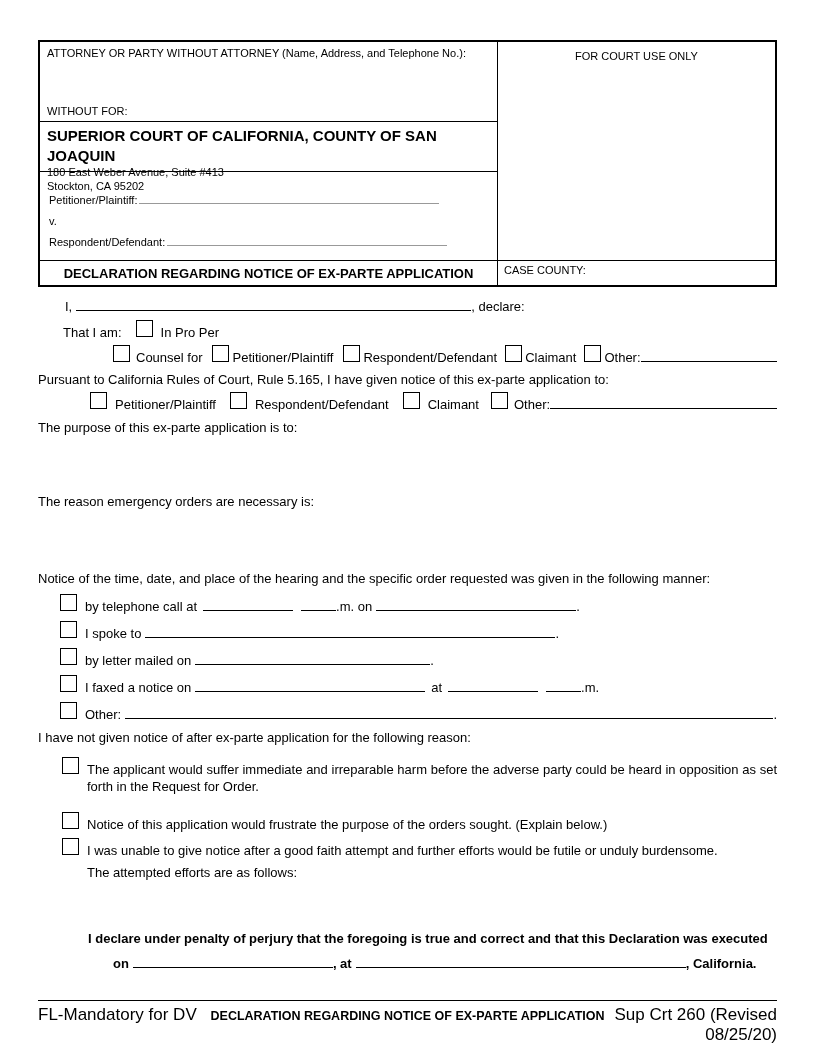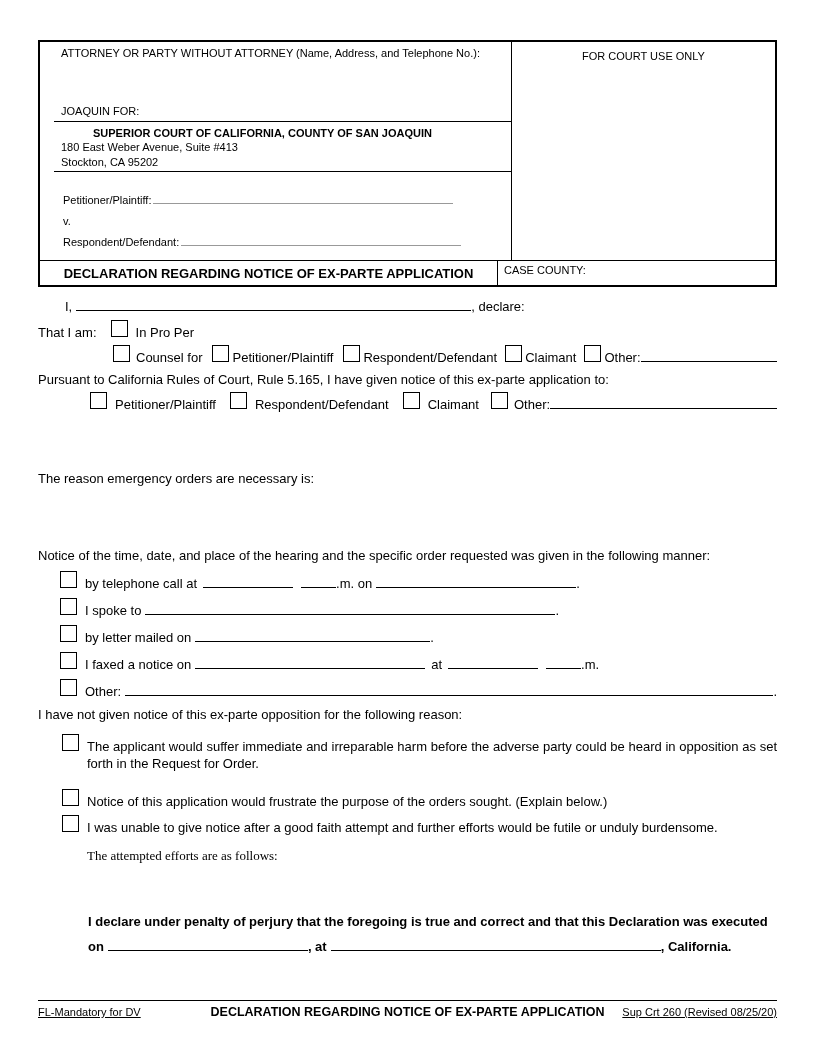--- a/index.html
+++ b/index.html
@@ -6,42 +6,42 @@
   html,body { background:#ffffff; }
   .page {
     position:relative; width:816px; height:1056px; background:#fff;
     font-family:"Liberation Sans","DejaVu Sans",sans-serif;
     font-size:13px; color:#000; overflow:hidden;
   }
   .sheet { position:absolute; left:38px; top:40px; width:739px; }
 
   
   .form-box { border:2px solid #000; }
-  .hdr-grid { display:flex;padding-left:14px; }
+  .hdr-grid { display:flex; }
   .hdr-left { width:458px; border-right:1px solid #000; }
   .hdr-right { flex:1; padding-top:6px; text-align:center; }
   .small { font-size:11px; }
   .attorney-cell { height:80px; border-bottom:1px solid #000; padding:5px 7px 4px;
                    display:flex; flex-direction:column; justify-content:space-between; }
   .court-cell { height:50px; border-bottom:1px solid #000; padding:4px 7px; line-height:1.3; }
-  .court-name { font-weight:bold; font-size:11px;margin-left:32px; }
+  .court-name { font-weight:bold; font-size:15px; }
   .party-cell { height:88px; padding:22px 9px 0; font-size:11px; }
   .party-row { display:flex; align-items:baseline; }
   .gray-blank { display:inline-block; border-bottom:1px solid #999; height:1px; }
   .pb1 { width:300px; margin-left:2px; }
   .pb2 { width:280px; margin-left:2px; }
   .versus { margin-top:9px; margin-bottom:9px; }
   .title-row { display:flex; border-top:1px solid #000; }
   .title-cell { width:458px; border-right:1px solid #000; font-weight:bold; font-size:13px;
                 text-align:center; padding:5px 0 4px; }
   .case-cell { flex:1; font-size:11px; padding:3px 6px; }
 
   
   .body { margin-top:12px; line-height:16px; }
-  .row { display:flex; align-items:baseline; }
+  .row { display:flex; align-items:baseline;margin-left:25px; }
   .cb { width:17px; height:17px; border:1px solid #000; flex:none; display:inline-block; background:#fff; }
   .blank { display:inline-block; border-bottom:1px solid #000; height:1px; align-self:baseline; }
   .grow { flex:1; }
   .b35{width:35px;} .b90{width:90px;} .b200{width:200px;} .b230{width:230px;}
   .b235{width:235px;} .b330{width:330px;} .b395{width:395px;} .b410{width:410px;}
   .ml3{margin-left:3px;} .ml4{margin-left:4px;} .ml6{margin-left:6px;} .ml8{margin-left:8px;}
   .ml10{margin-left:10px;} .ml12{margin-left:12px;} .ml14{margin-left:14px;}
   .declare-line { margin-left:27px; }
   .that-line { margin-top:5px; }
   .counsel-line { margin-top:4px; margin-left:75px; }
@@ -51,47 +51,47 @@
   .write-space { height:58px; }
   .manner-intro { margin-top:3px; margin-bottom:7px; }
   .manner-row { margin-left:22px; margin-bottom:6px; }
   .nonotice-label { margin-top:7px; }
   .reason-item { margin-left:24px; }
   .ri1 { margin-top:17px; }
   .ri2 { margin-top:11px; }
   .ri3 { margin-top:5px; }
   .reason-text { flex:1; margin-left:8px; line-height:17px; }
   .justify { text-align:justify; }
-  .attempted { margin-left:49px; margin-top:12px;font-family:Liberation Serif, serif; }
+  .attempted { margin-left:49px; margin-top:6px; }
   .perjury { margin-left:50px; margin-top:50px;font-weight:bold; }
   .executed-line { margin-top:9px; }
   .sig-block { margin-left:386px; margin-top:27px; width:353px; }
   .sig-line { border-top:1px solid #000; height:1px; }
   .sig-label { padding-top:3px; font-size:13px; }
 
   
   .footer { position:absolute; left:38px; top:1000px; width:739px;
             border-top:1px solid #000; padding-top:4px;
             display:flex; align-items:baseline; }
-  .f-side { flex:1; font-size:11px;text-decoration:underline; }
+  .f-side { flex:1; font-size:17px; }
   .f-right { text-align:right; }
   .f-center { font-weight:bold; font-size:12.5px; padding:0 8px; }
 </style>
 </head>
 <body>
 
 <div class="page">
   <div class="sheet">
 
     <div class="form-box">
       <div class="hdr-grid">
         <div class="hdr-left">
           <div class="attorney-cell">
             <div class="small">ATTORNEY OR PARTY WITHOUT ATTORNEY (Name, Address, and Telephone No.):</div>
-            <div class="small">JOAQUIN FOR:</div>
+            <div class="small">WITHOUT FOR:</div>
           </div>
           <div class="court-cell">
             <div class="court-name">SUPERIOR COURT OF CALIFORNIA, COUNTY OF SAN JOAQUIN</div>
             <div class="small">180 East Weber Avenue, Suite #413</div>
             <div class="small">Stockton, CA 95202</div>
           </div>
           <div class="party-cell">
             <div class="party-row">
               <span>Petitioner/Plaintiff:</span>
               <span class="gray-blank pb1"></span>
@@ -150,20 +150,21 @@
         <span class="ml8">Petitioner/Plaintiff</span>
         <span class="cb ml14"></span>
         <span class="ml8">Respondent/Defendant</span>
         <span class="cb ml14"></span>
         <span class="ml8">Claimant</span>
         <span class="cb ml12"></span>
         <span class="ml6">Other:</span>
         <span class="blank grow"></span>
       </div>
 
+      <div class="purpose-label">The purpose of this ex-parte application is to:</div>
       <div class="write-space"></div>
 
       <div>The reason emergency orders are necessary is:</div>
       <div class="write-space"></div>
 
       <div class="manner-intro">Notice of the time, date, and place of the hearing and the specific order requested was given in the following manner:</div>
 
       <div class="row manner-row">
         <span class="cb"></span>
         <span class="ml8">by telephone call at</span>
@@ -198,21 +199,21 @@
         <span>.m.</span>
       </div>
 
       <div class="row manner-row">
         <span class="cb"></span>
         <span class="ml8">Other:</span>
         <span class="blank grow ml4"></span>
         <span>.</span>
       </div>
 
-      <div class="nonotice-label">I have not given notice of this ex-parte opposition for the following reason:</div>
+      <div class="nonotice-label">I have not given notice of after ex-parte application for the following reason:</div>
 
       <div class="row reason-item ri2">
         <span class="cb"></span>
         <div class="reason-text justify">The applicant would suffer immediate and irreparable harm before the adverse party could be heard in opposition as set forth in the Request for Order.</div>
       </div>
 
       <div class="row reason-item ri1">
         <span class="cb"></span>
         <div class="reason-text">Notice of this application would frustrate the purpose of the orders sought.  (Explain below.)</div>
       </div>

